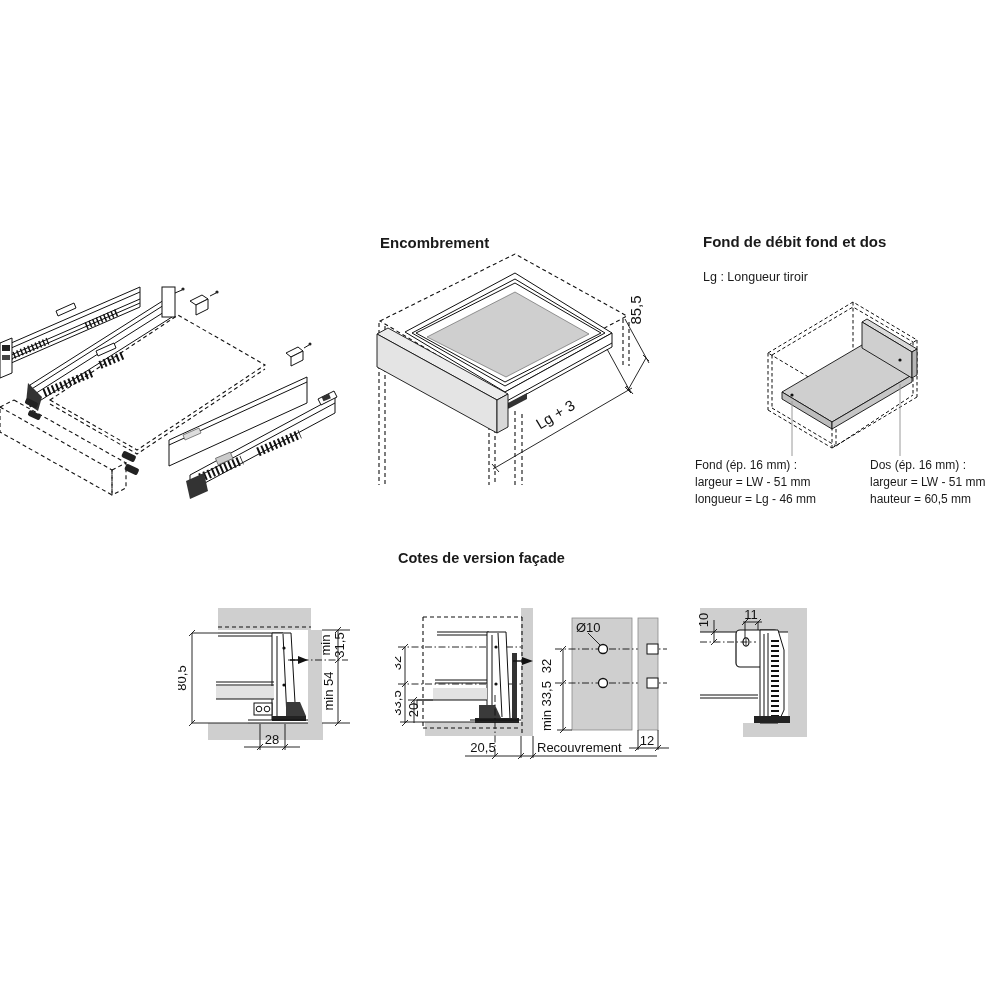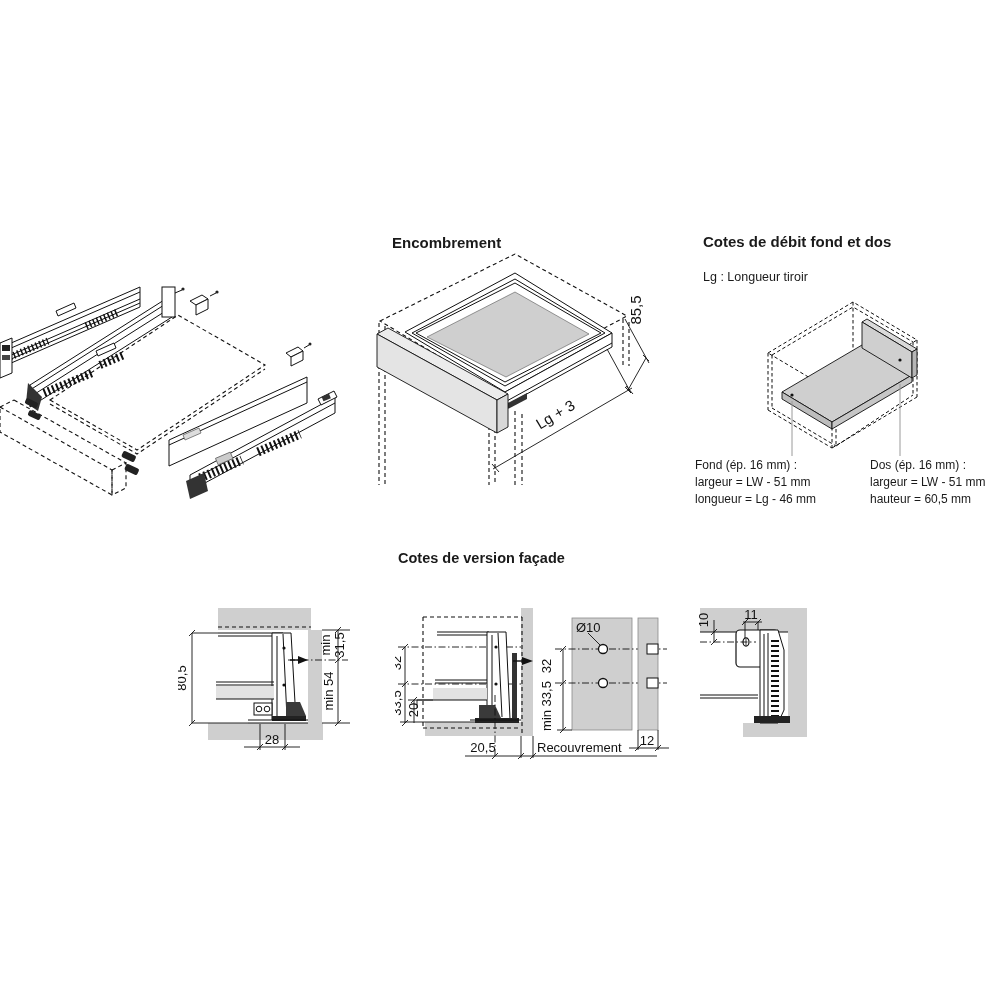--- a/index.html
+++ b/index.html
@@ -85,21 +85,21 @@
       <line x1="190" y1="196" x2="335" y2="118"></line>
       <path d="M200,193 L242,175" stroke-width="9" stroke-dasharray="2,2.5"></path>
       <path d="M258,167 L300,149" stroke-width="9" stroke-dasharray="2,2.5"></path>
       <rect x="216" y="170" width="16" height="7" transform="rotate(-23 224 173)" fill="#ccc" stroke="#666" stroke-width="0.8"></rect>
       <polygon points="186,196 204,188 208,206 190,214" fill="#333" stroke="none"></polygon>
       <polygon points="318,114 334,106 337,112 321,120" fill="#fff"></polygon>
       <rect x="322" y="110" width="8" height="5" transform="rotate(-23 326 112)" fill="#333" stroke="none"></rect>
     </g>
   </svg>
 
-  <div class="abs title" style="left:392px;top:234px">Encombrement</div>
+  <div class="abs title" style="left:380px;top:234px">Encombrement</div>
   <svg class="abs" style="left:375px;top:253px" width="295" height="235" viewBox="0 0 295 235">
     <g stroke="#111" stroke-width="1.1" fill="none" stroke-dasharray="4,3">
       <polygon points="5,68 140,1 252,63 117,135"></polygon>
       <line x1="4" y1="70" x2="4" y2="232"></line>
         <line x1="10" y1="73" x2="10" y2="232"></line>
       <line x1="114" y1="138" x2="114" y2="232"></line>
         <line x1="120" y1="141" x2="120" y2="232"></line>
       <line x1="140" y1="158" x2="140" y2="232"></line>
         <line x1="147" y1="161" x2="147" y2="232"></line>
       <line x1="248" y1="66" x2="248" y2="113"></line>
@@ -128,21 +128,21 @@
     </g>
     <text class="dimL" x="266" y="57" text-anchor="middle" transform="rotate(-90 266 57)">85,5</text>
     <g stroke="#111" stroke-width="0.9" fill="none">
       <line x1="118" y1="216" x2="257" y2="135"></line>
       <line x1="117" y1="211" x2="124" y2="219"></line>
       <line x1="251" y1="133" x2="258" y2="141"></line>
     </g>
     <text class="dimL" x="183" y="166" text-anchor="middle" transform="rotate(-31 183 166)">Lg + 3</text>
   </svg>
 
-  <div class="abs title" style="left:703px;top:233px">Cotes de débit fond et dos</div>
+  <div class="abs title" style="left:703px;top:233px">Fond de débit fond et dos</div>
   <div class="abs sub" style="left:703px;top:269px">Lg : Longueur tiroir</div>
   <svg class="abs" style="left:700px;top:288px" width="290" height="175" viewBox="0 0 290 175">
     <g stroke="#111" stroke-width="1" fill="none" stroke-dasharray="3.5,2.5">
       <polygon points="68,65 153,14 217,52 132,103"></polygon>
       <path d="M72,67 L153,19 L213,54"></path>
       <line x1="68" y1="65" x2="68" y2="122"></line>
         <line x1="72" y1="67" x2="72" y2="120"></line>
       <line x1="132" y1="103" x2="132" y2="160"></line>
         <line x1="136" y1="105" x2="136" y2="158"></line>
       <line x1="217" y1="52" x2="217" y2="109"></line>

